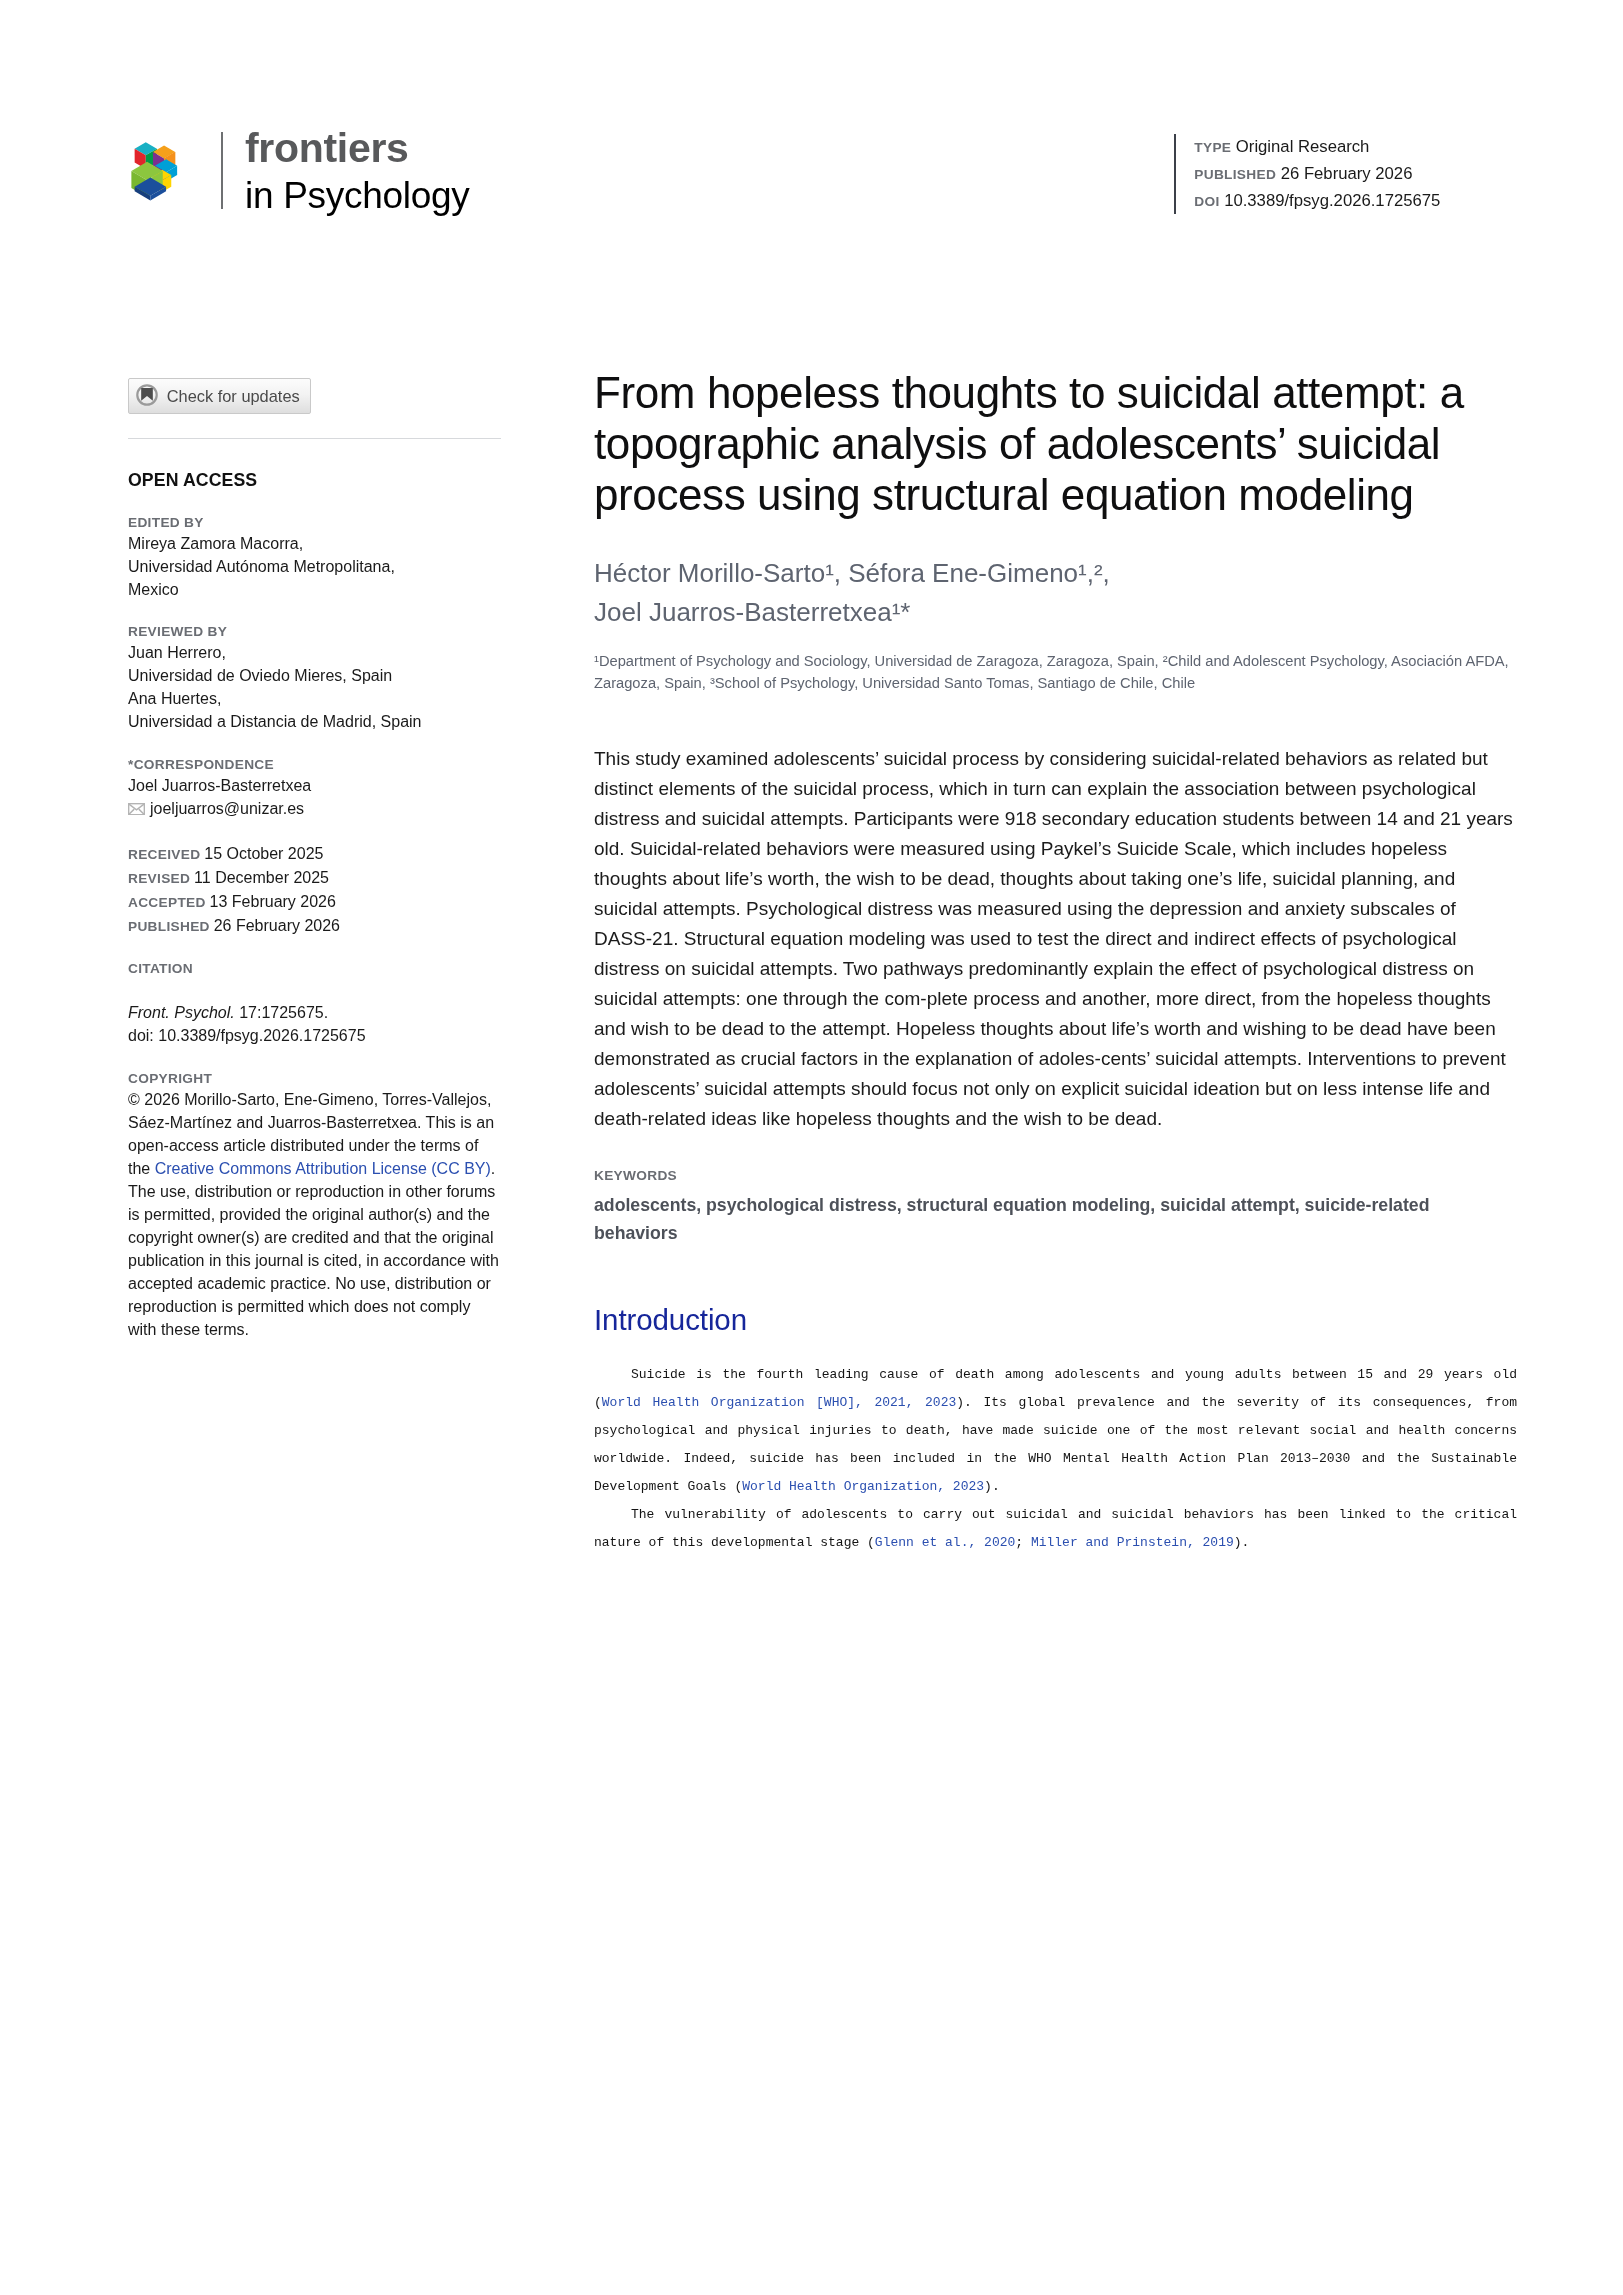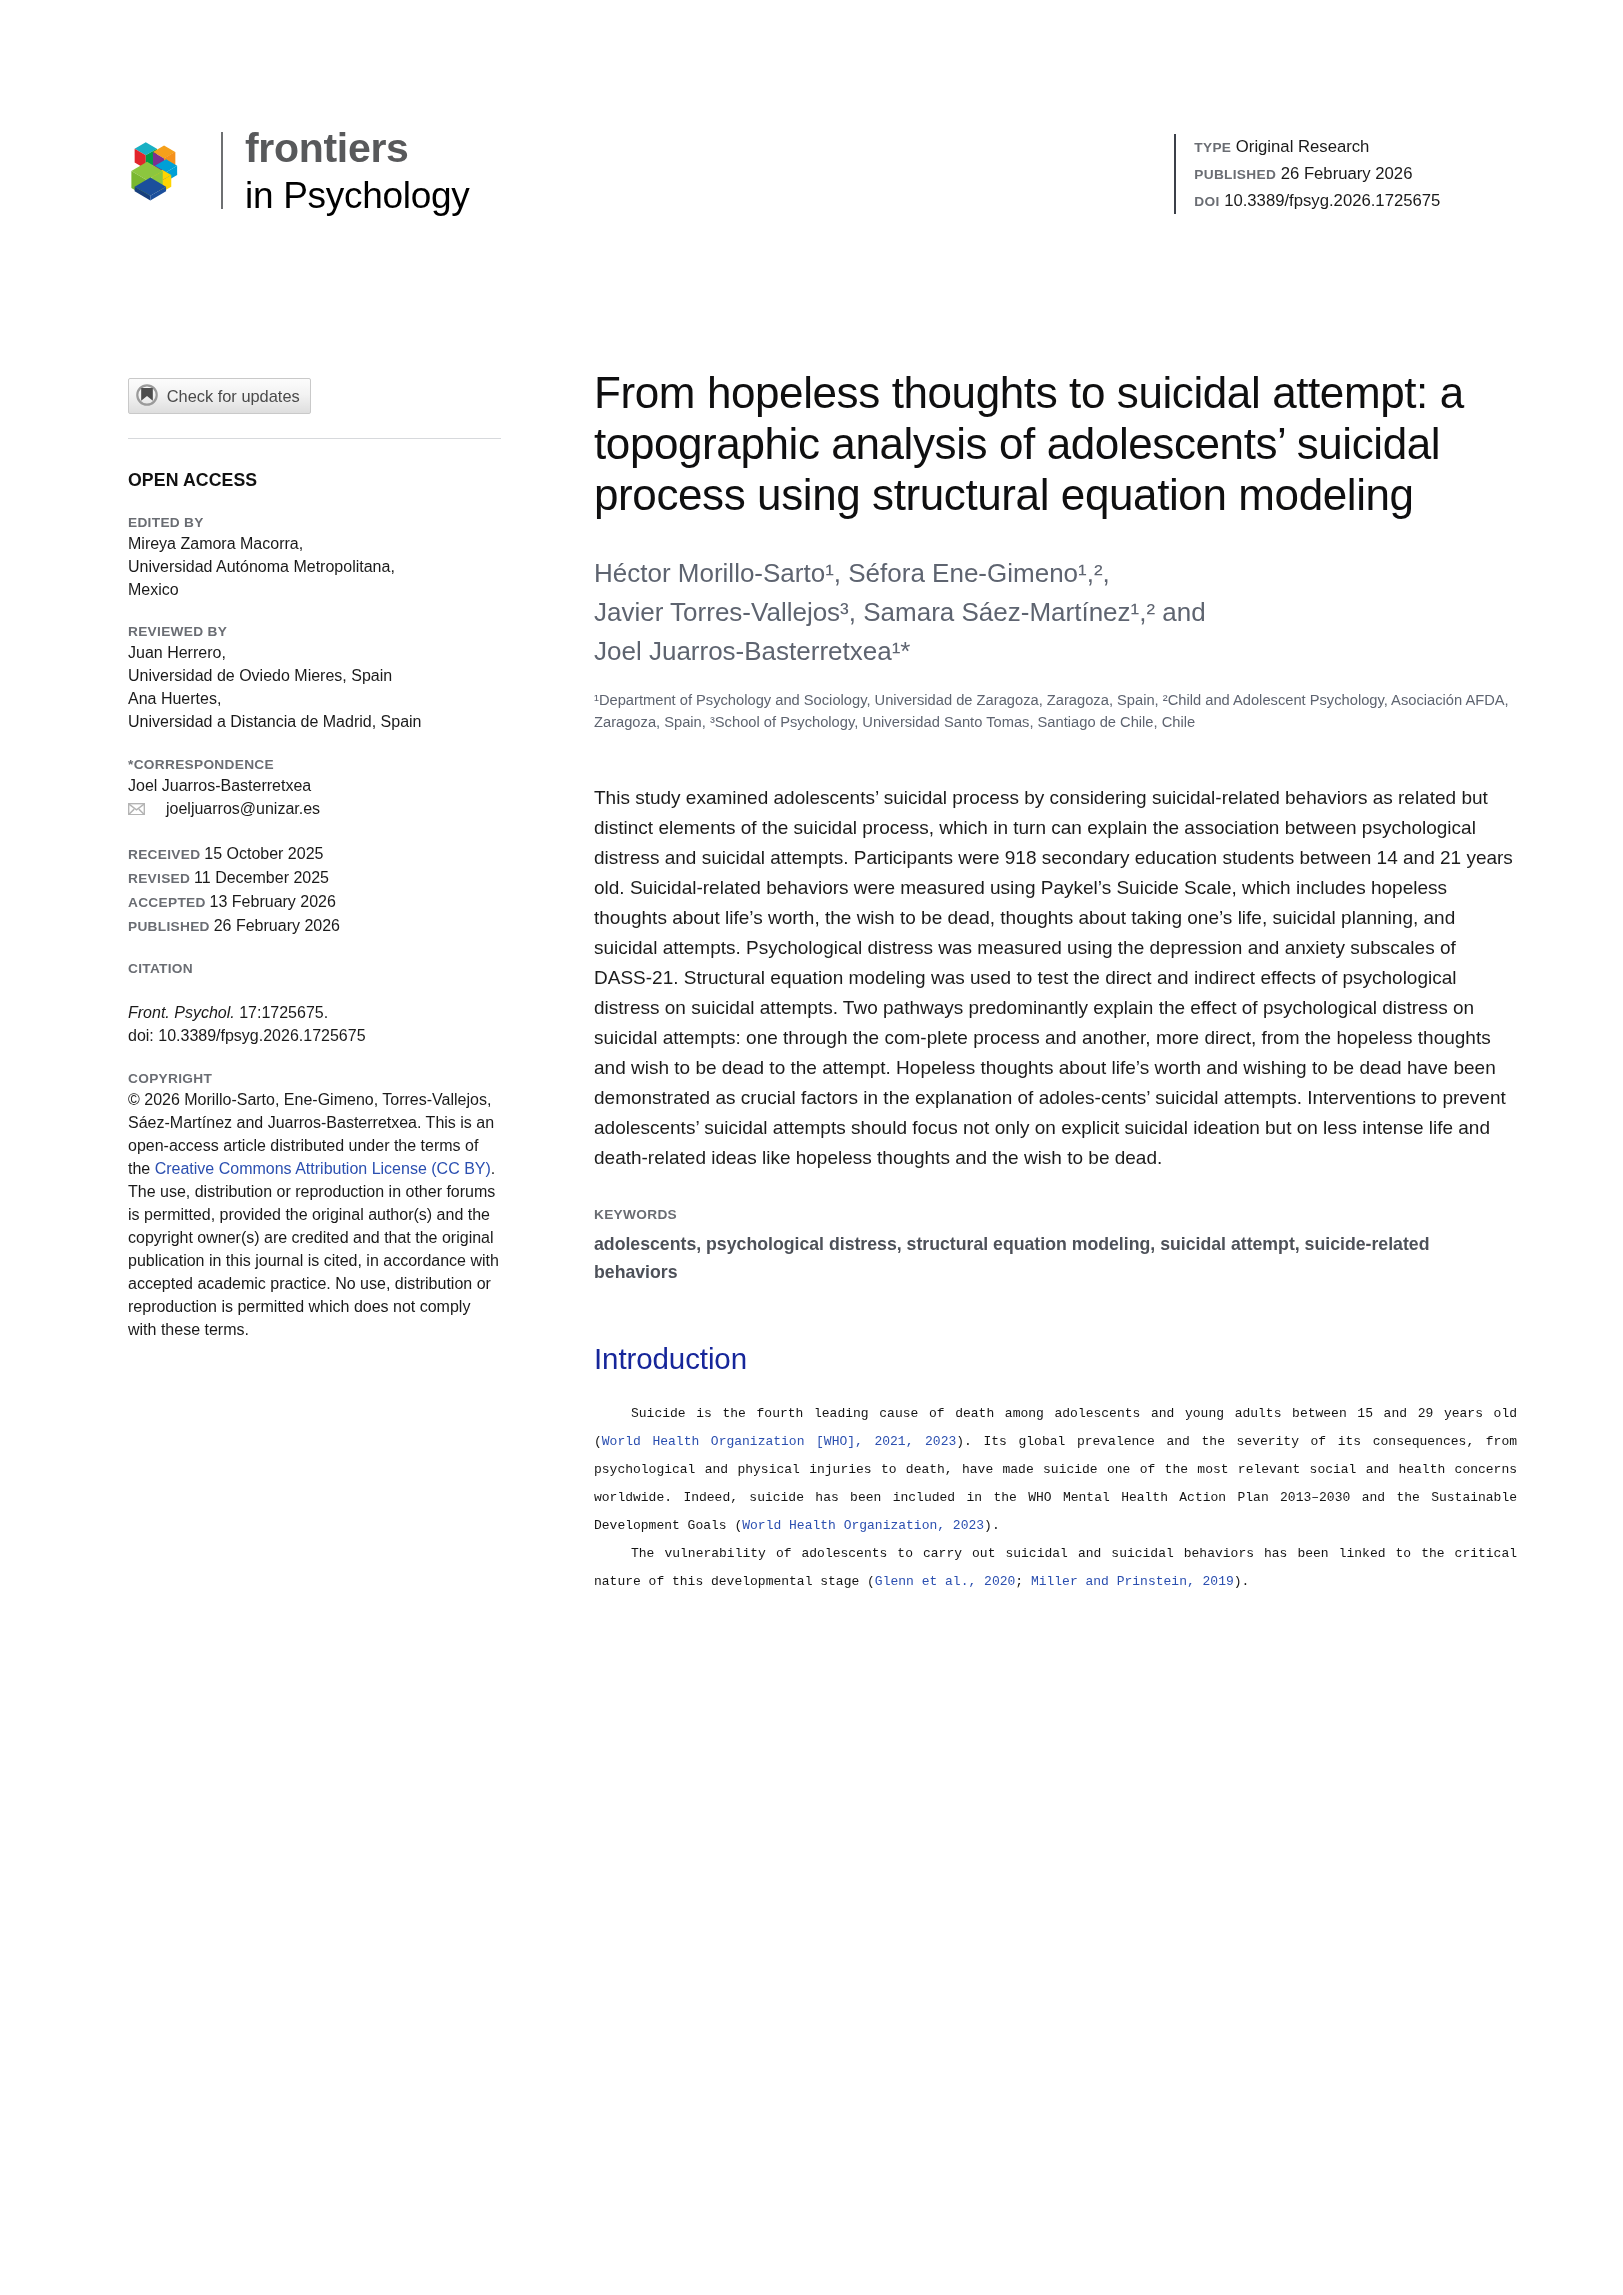--- a/index.html
+++ b/index.html
@@ -142,21 +142,21 @@
     font-size: 13.7px;
     font-weight: 700;
     letter-spacing: 0.3px;
     color: #6a6d73;
     text-transform: uppercase;
     margin-right: 3.9px;
   }
   .email-row {
     display: flex;
     align-items: baseline;
-    gap: 21px;
+    gap: 5px;
     font-size: 16px;
     line-height: 23px;
     color: #1a1a1a;
   }
   .env-icon { flex: 0 0 auto; position: relative; top: 1.3px; }
   .para {
     font-size: 16px;
     line-height: 23px;
     color: #1a1a1a;
   }
@@ -373,21 +373,20 @@
     </div>
 
   </div>
 
   <div class="main">
 
     <h1 class="art-title">From hopeless thoughts to suicidal attempt: a topographic analysis of adolescents’ suicidal process using structural equation modeling</h1>
 
     <div class="authors">
       <div>Héctor Morillo-Sarto¹, Séfora Ene-Gimeno¹,²,</div>
-      <div>Javier Torres-Vallejos³, Samara Sáez-Martínez¹,² and</div>
       <div>Joel Juarros-Basterretxea¹*</div>
     </div>
 
     <div class="affil">¹Department of Psychology and Sociology, Universidad de Zaragoza, Zaragoza, Spain, ²Child and Adolescent Psychology, Asociación AFDA, Zaragoza, Spain, ³School of Psychology, Universidad Santo Tomas, Santiago de Chile, Chile</div>
 
     <div class="abstract">This study examined adolescents’ suicidal process by considering suicidal-related behaviors as related but distinct elements of the suicidal process, which in turn can explain the association between psychological distress and suicidal attempts. Participants were 918 secondary education students between 14 and 21 years old. Suicidal-related behaviors were measured using Paykel’s Suicide Scale, which includes hopeless thoughts about life’s worth, the wish to be dead, thoughts about taking one’s life, suicidal planning, and suicidal attempts. Psychological distress was measured using the depression and anxiety subscales of DASS-21. Structural equation modeling was used to test the direct and indirect effects of psychological distress on suicidal attempts. Two pathways predominantly explain the effect of psychological distress on suicidal attempts: one through the com-plete process and another, more direct, from the hopeless thoughts and wish to be dead to the attempt. Hopeless thoughts about life’s worth and wishing to be dead have been demonstrated as crucial factors in the explanation of adoles-cents’ suicidal attempts. Interventions to prevent adolescents’ suicidal attempts should focus not only on explicit suicidal ideation but on less intense life and death-related ideas like hopeless thoughts and the wish to be dead.</div>
 
     <div class="kw-label">KEYWORDS</div>
     <div class="kw-text">adolescents, psychological distress, structural equation modeling, suicidal attempt, suicide-related behaviors</div>
 

